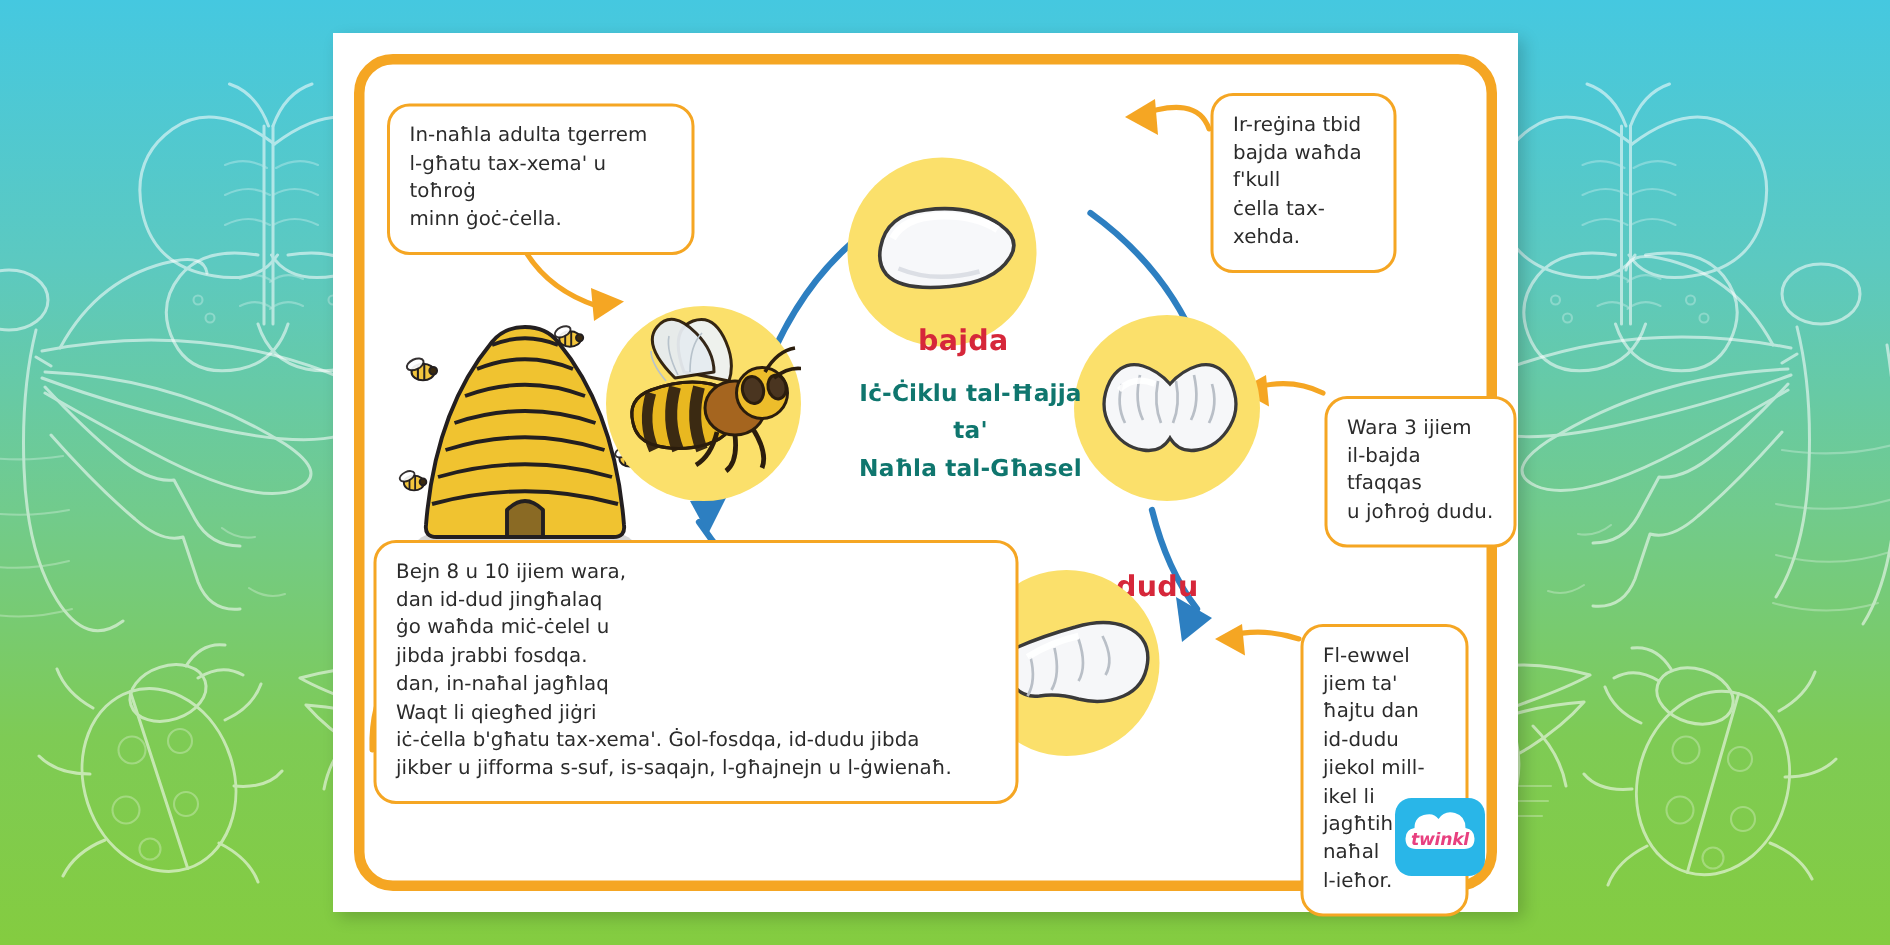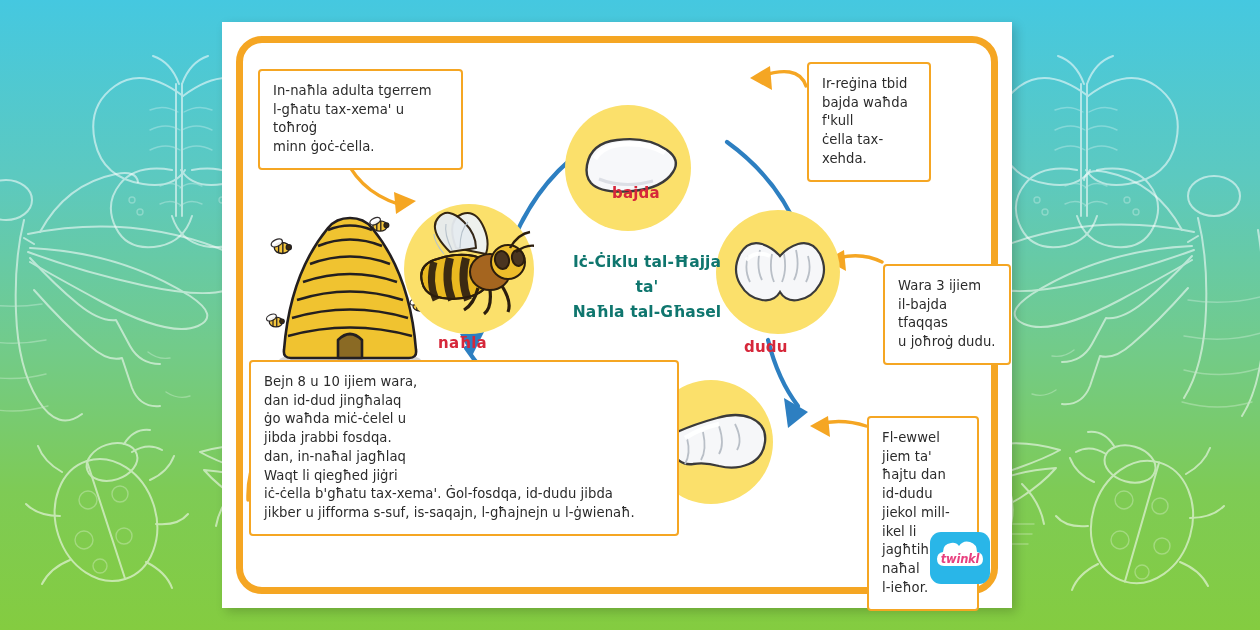--- a/index.html
+++ b/index.html
@@ -33,33 +33,33 @@
   .stage > * { position: absolute; }
 
   
   .node { border-radius: 50%; background: #fbe06b; }
   .node svg { position: absolute; inset: 0; width: 100%; height: 100%; }
 
   .node-label {
     position: absolute; white-space: nowrap;
     color: #d6273a; font-weight: 700;
     font-family: "DejaVu Sans", sans-serif;
-    font-size: 15px; letter-spacing: .2px;
+    font-size: 19px; letter-spacing: .2px; margin-top: 32px;
   }
 
   
   .center-title {
     left: 325px; top: 228px; width: 200px;
     text-align: center; color: #0f766e; font-weight: 700;
     font-size: 15.5px; line-height: 1.62; letter-spacing: .1px;
   }
 
   
   .callout {
-    background: #ffffff; border: 2.5px solid #f5a623; border-radius: 4px;
+    background: #ffffff; border: 2.5px solid #f5a623; border-radius: 15px;
     color: #2b2b2b; font-size: 13.2px; line-height: 1.42;
     padding: 11px 13px; letter-spacing: .05px;
   }
   .callout p { margin: 0; }
 
   
   #arrows { left: 0; top: 0; width: 790px; height: 586px; }
   .arrow-blue { fill: none; stroke: #2d7fc1; stroke-width: 4.2; stroke-linecap: round; }
   .arrow-blue-head { fill: #2d7fc1; }
   .arrow-orange { fill: none; stroke: #f5a623; stroke-width: 3.4; stroke-linecap: round; }
@@ -299,21 +299,21 @@
         <path d="M24 44 q-8 16 0 30 q8 14 22 16 q12 2 18-8 q6 10 18 8 q14-2 22-16 q8-14 0-30
                  q-8-14-22-10 q-10 3-18 12 q-8-9-18-12 q-14-4-22 10z"></path>
       </g>
       <g fill="none" stroke="#b9bfc7" stroke-width="1.8">
         <path d="M32 46 q-4 14 2 26 M44 40 q-4 18 2 30 M56 44 q-3 16 2 28"></path>
         <path d="M92 46 q4 14-2 26 M80 40 q4 18-2 30 M68 44 q3 16-2 28"></path>
       </g>
       <path d="M30 50 q10-10 24-4" fill="none" stroke="#ffffff" stroke-width="4" opacity=".9"></path>
     </svg>
   </div>
-  <div class="node-label" style="left:522px; top:316px;">dudu</div>
+  <div class="node-label" style="left:522px; top:326px;">dudu</div>
 
   <div class="node" style="left:427px; top:358px; width:124px; height:124px;">
     <svg viewBox="0 0 124 124">
       <path d="M22 70 q-6-12 6-18 q18-8 40-14 q20-6 34 0 q16 7 14 24 q-2 16-16 22 q-14 6-30 2
                q-14-4-26-2 q-14 2-22-14z" fill="#f6f7f9" stroke="#3a3a3a" stroke-width="2.3"></path>
       <g fill="none" stroke="#b9bfc7" stroke-width="1.8">
         <path d="M38 58 q4 16-2 26 M54 52 q4 18-2 28 M70 46 q6 18 0 28 M86 44 q8 16 2 26"></path>
       </g>
       <path d="M36 58 q16-10 34-14" fill="none" stroke="#ffffff" stroke-width="4.5" opacity=".9"></path>
     </svg>

